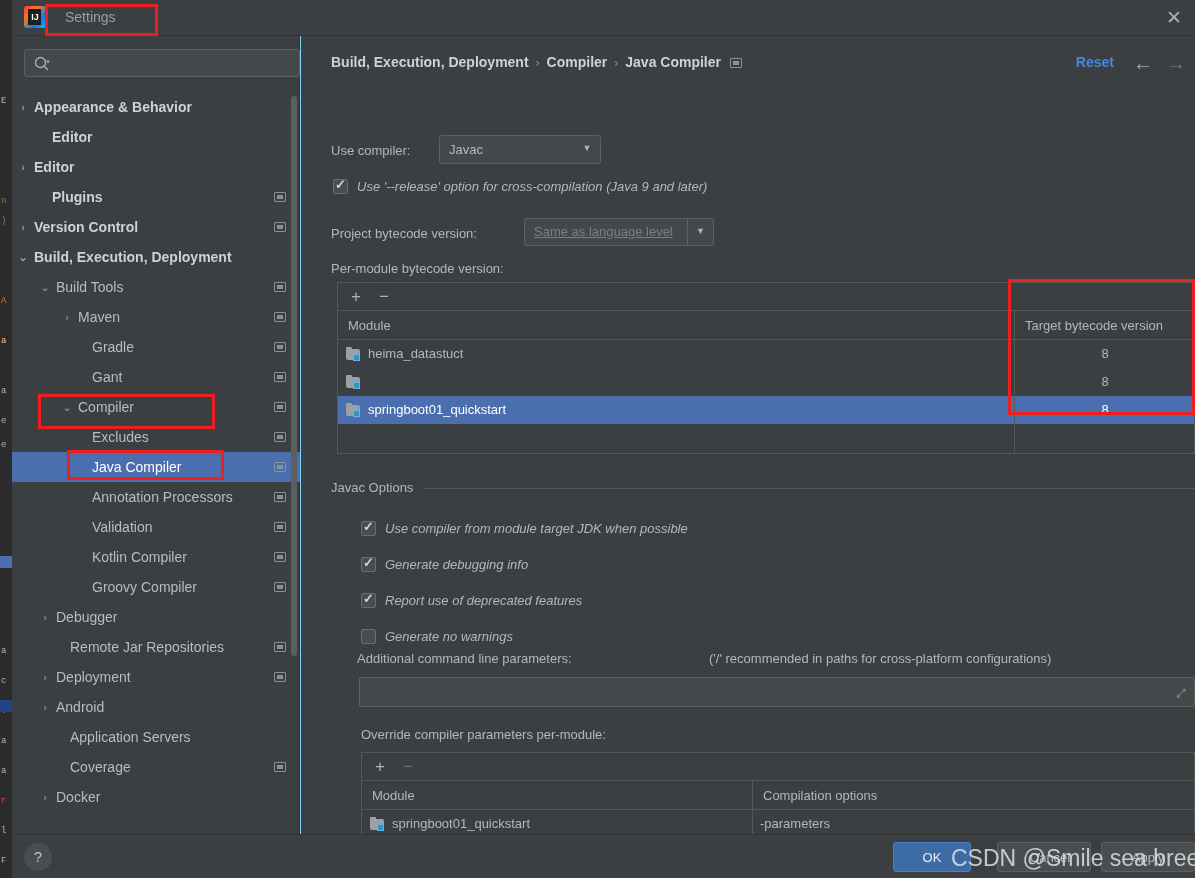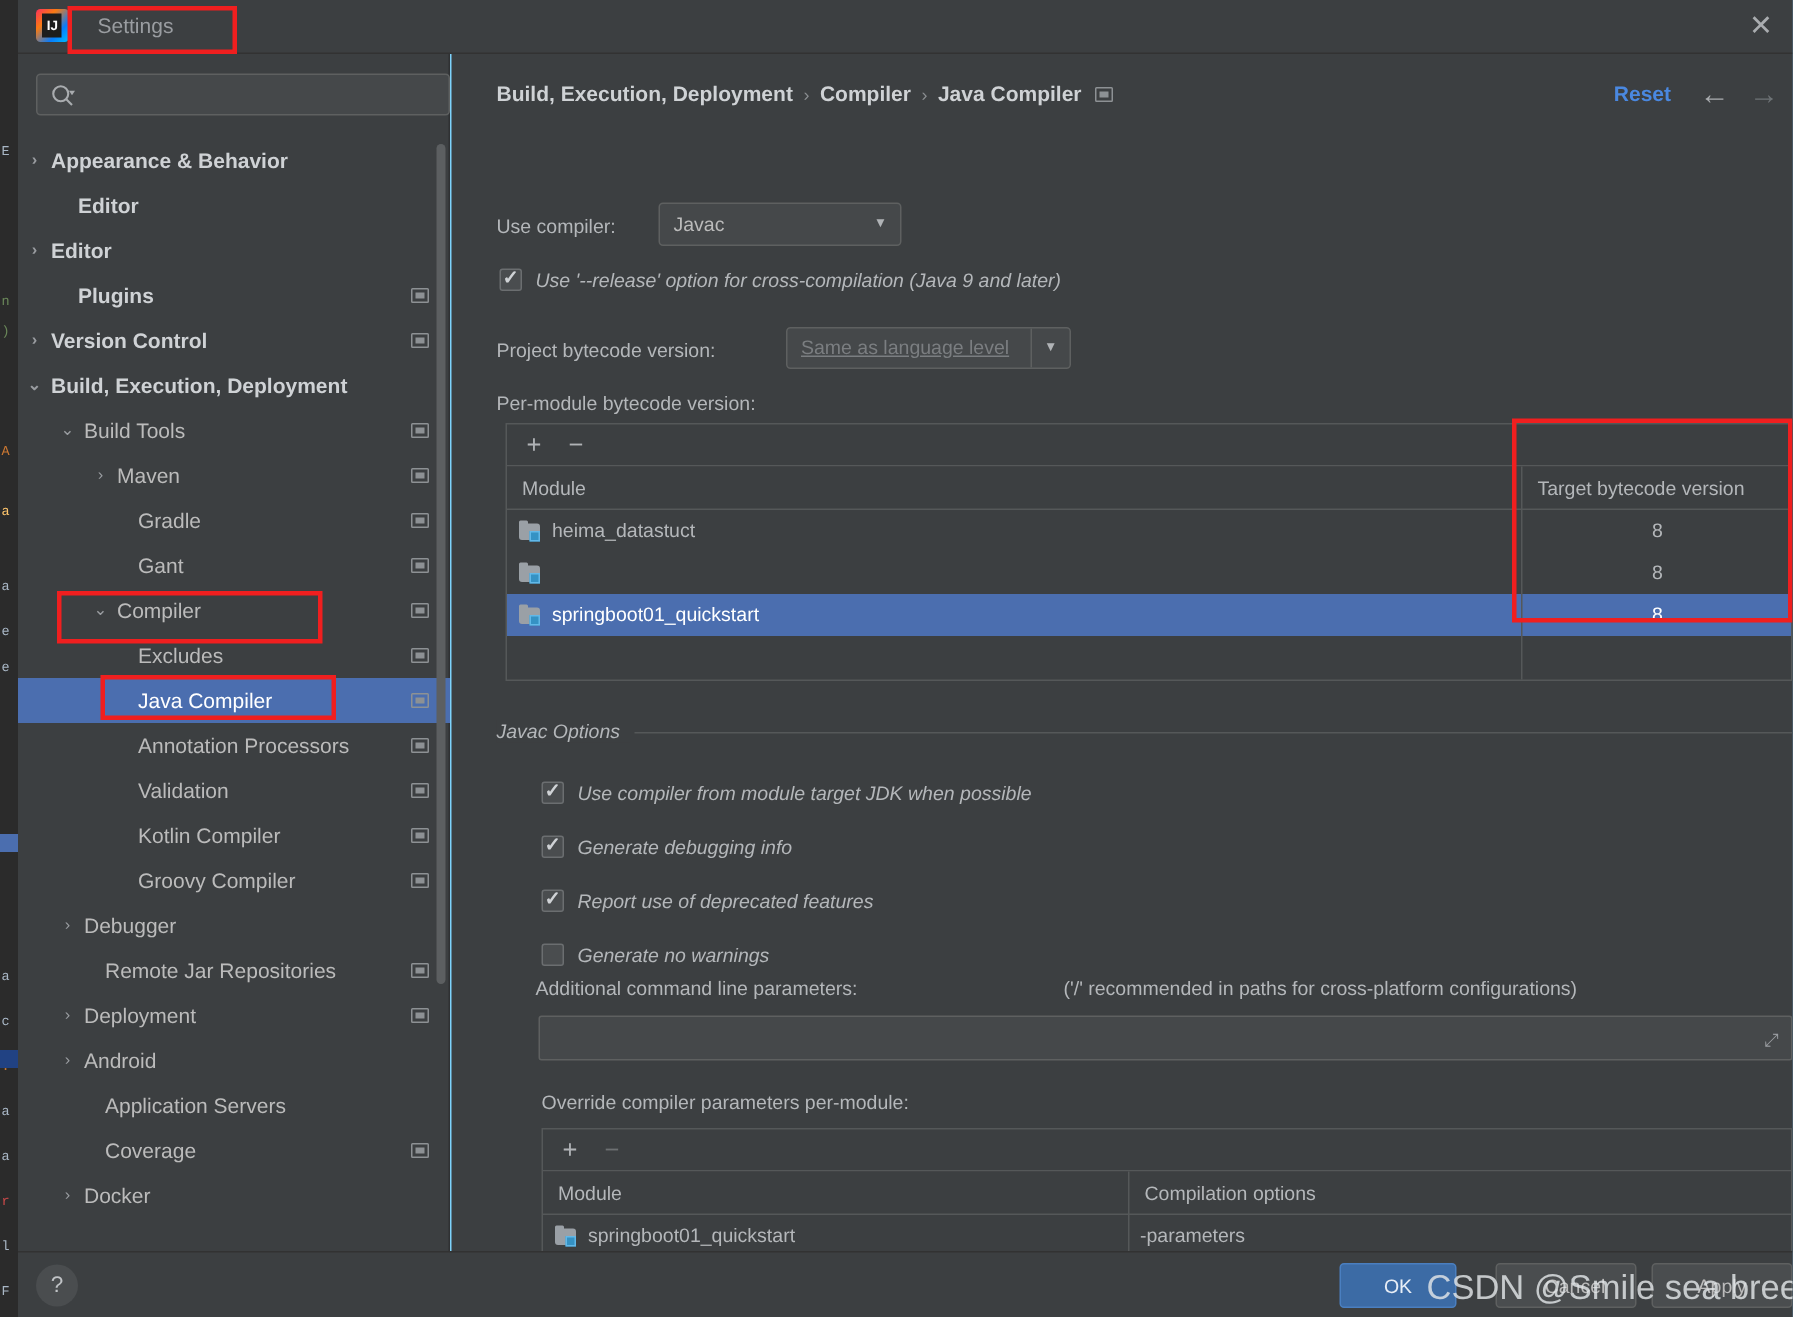--- a/index.html
+++ b/index.html
@@ -210,21 +210,20 @@
   }
   .mod-icon .chip {
     position: absolute; left: 7px; top: 7px; width: 7px; height: 7px;
     background: #3592c4; border: 1px solid #62b8e8;
   }
 
   
   .group-title {
     position: absolute; font-size: 13px; color: #b4b7ba; background: #3c3f41;
     padding-right: 7px;
-    font-style: italic;
   }
   .group-line {
     position: absolute; height: 1px; background: #555859;
   }
 
   .text-input {
     position: absolute; background: #45484a; border: 1px solid #5e6060;
     border-radius: 2px;
   }
   .expand-icon {

